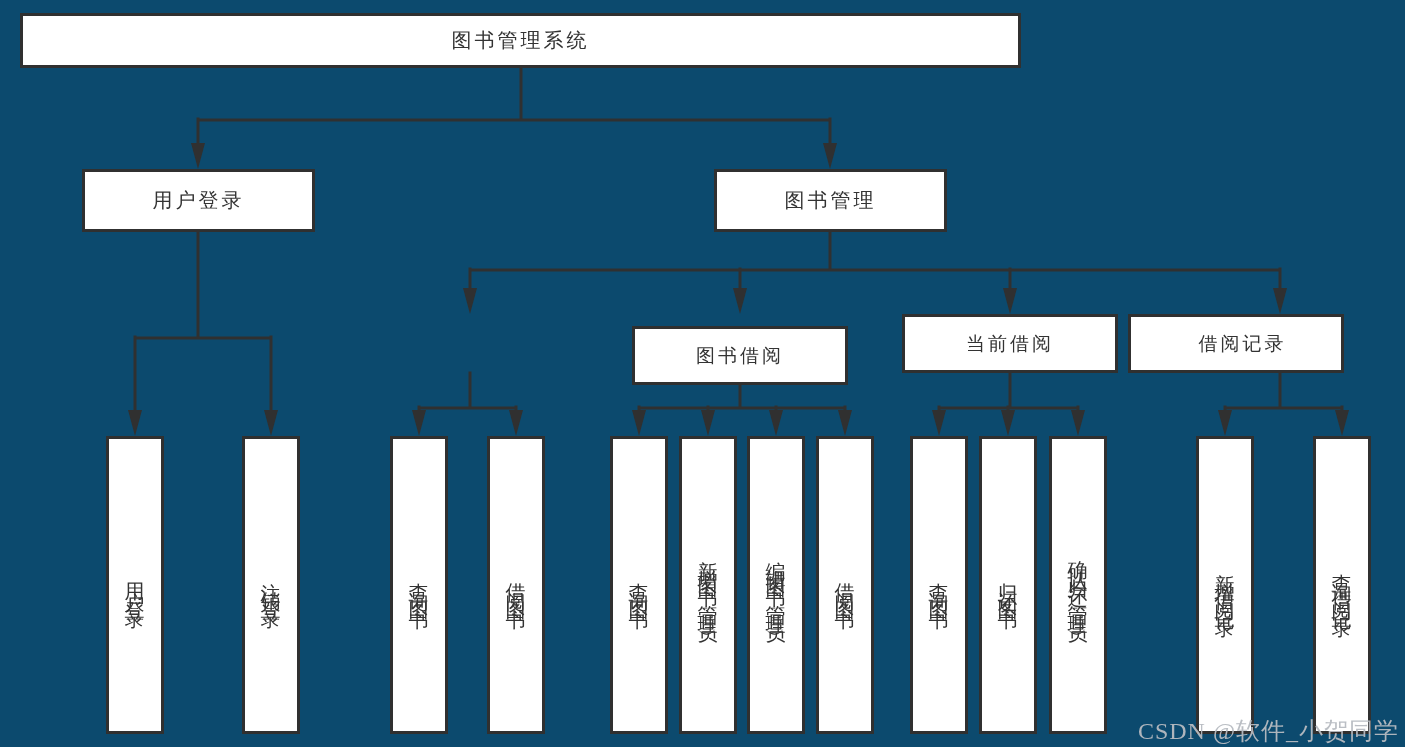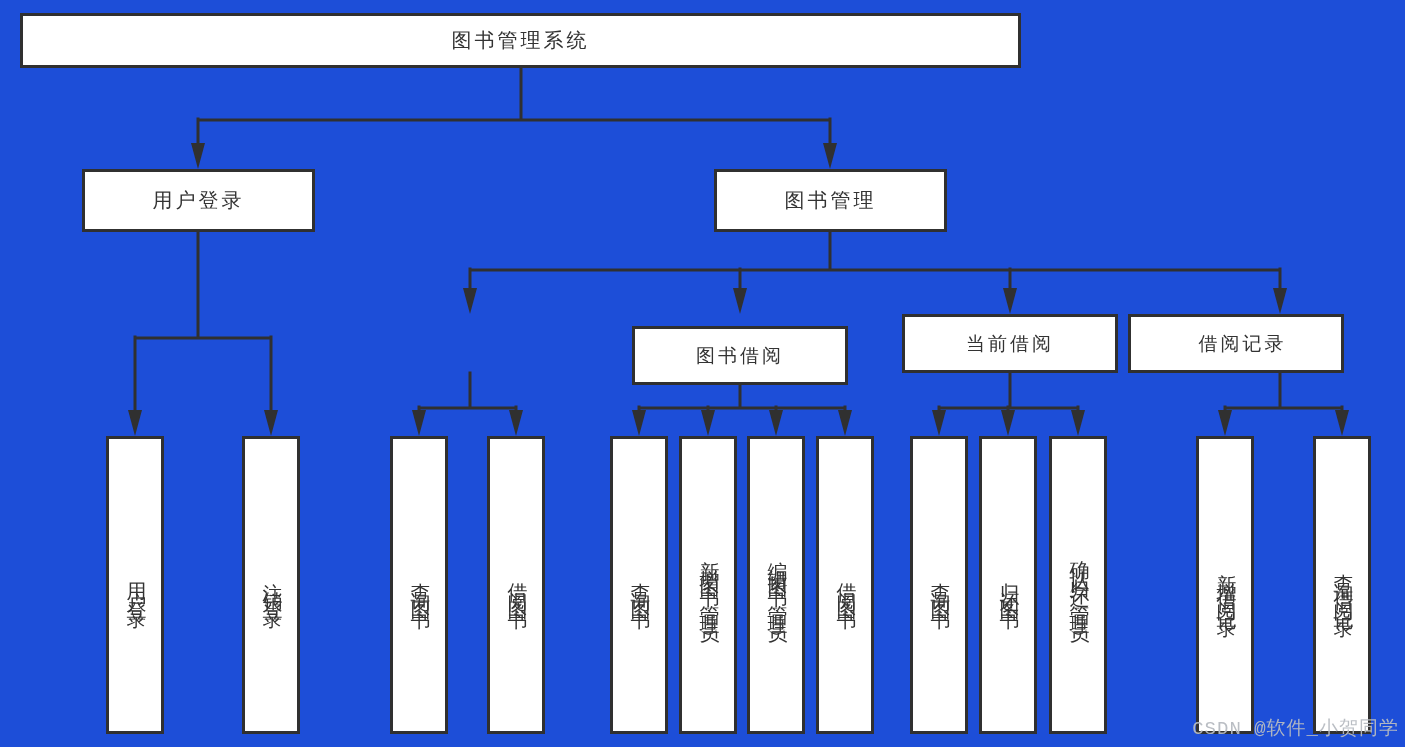--- a/index.html
+++ b/index.html
@@ -1,36 +1,36 @@
 <!DOCTYPE html>
 <html><head>
 <meta charset="utf-8">
 <style>
   html,body { margin:0; padding:0; background:#ffffff; }
   #stage {
-    position:relative; width:1405px; height:747px; background:#1d4ed8;
-    font-family:Liberation Mono, monospace; overflow:hidden;
+    position:relative; width:1405px; height:747px; background:#0c4a6e;
+    font-family:Liberation Serif, serif; overflow:hidden;
   }
   #connectors { position:absolute; left:0; top:0; width:1405px; height:747px; }
   .box {
     position:absolute; box-sizing:border-box; border:3px solid #303030;
     background:#ffffff; color:#333333; display:flex;
     align-items:center; justify-content:center; z-index:2;
   }
   .hbox { font-size:20px; letter-spacing:3px; white-space:nowrap; }
   .vbox {
     writing-mode:vertical-rl; text-orientation:mixed;
     font-size:20px; letter-spacing:9px; line-height:1;
     width:58px; top:436px; height:298px;
   }
   .lvl2 { top:169px; height:63px; width:233px; }
   .lvl3 { top:314px; height:59px; width:216px; font-size:19px; }
   #watermark {
     position:absolute; right:6px; top:715px; z-index:6;
-    font-size:19px; letter-spacing:1px; color:#b7bbc1; opacity:0.95;
+    font-size:24px; letter-spacing:1px; color:#b7bbc1; opacity:0.95;
     white-space:nowrap;
   }
 </style>
 </head>
 <body>
 
 <div id="stage">
 
   <svg id="connectors" viewBox="0 0 1405 747" xmlns="http://www.w3.org/2000/svg">
     <g stroke="#303030" stroke-width="3" fill="none" stroke-linecap="square">

